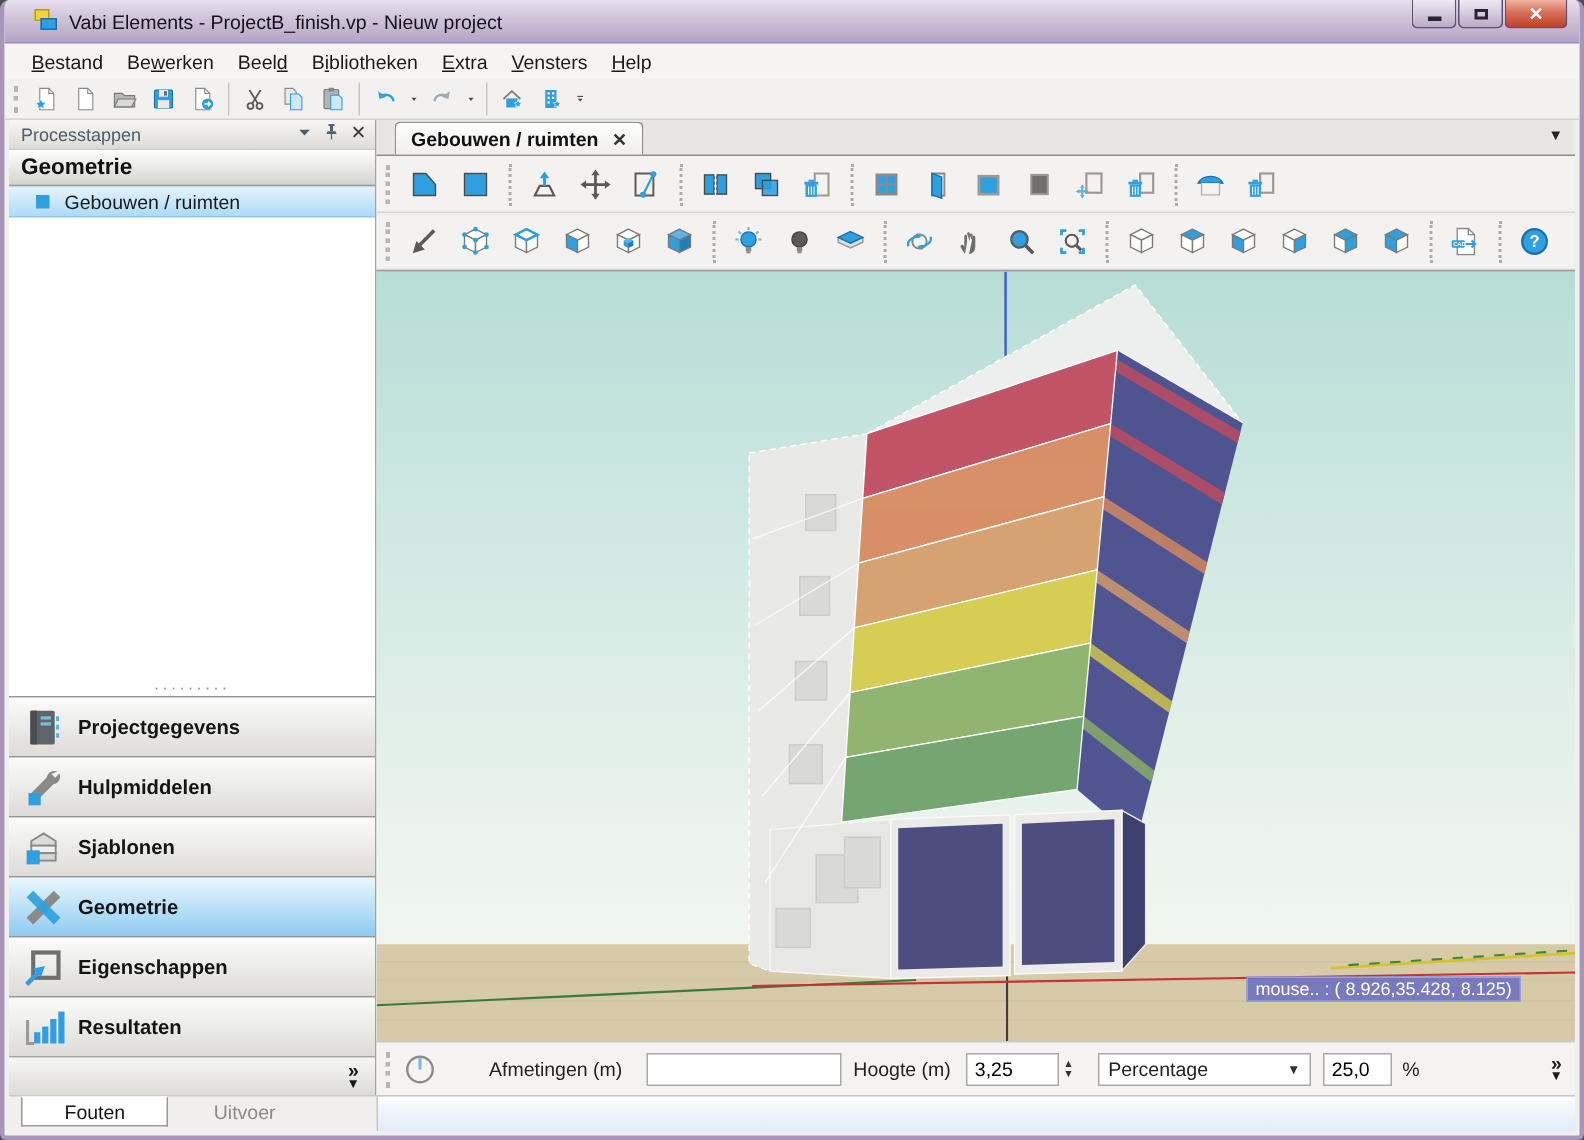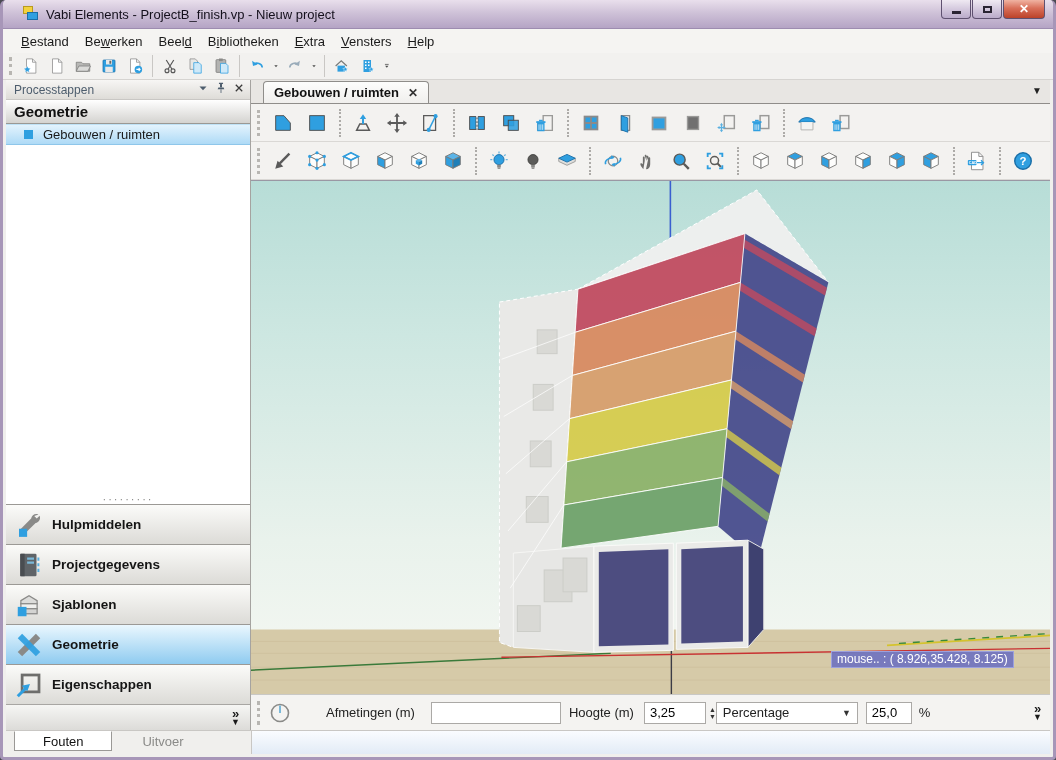--- a/index.html
+++ b/index.html
@@ -296,40 +296,40 @@
             <span class="bullet"></span>
             <span>Gebouwen / ruimten</span>
           </div>
         </div>
       <div class="vsplit">·········</div>
       <div id="navlist">
           <div class="navbtn">
             <span class="navicon">
               <span class="icn" style="height: 30px; width: 30px;">
                 <svg viewBox="0 0 24 24">
-                  <path d="M19.5 3.5c-2.6-1.1-5.3.5-5.8 3.2L5 15.5l3.5 3.5 8.8-8.7c2.7-.5 4.3-3.2 3.2-5.8l-2.3 2.3-2-2z" fill="#8a8a88"></path>
-                  <rect x="4" y="15" width="6.5" height="6.5" fill="#2f9fe0"></rect>
-                </svg>
-              </span>
-            </span>
-            <span class="navlabel">Hulpmiddelen</span>
-          </div>
-          <div class="navbtn">
-            <span class="navicon">
-              <span class="icn" style="height: 30px; width: 30px;">
-                <svg viewBox="0 0 24 24">
                   <rect x="5" y="3" width="13" height="18" rx="1" fill="#5f6468"></rect>
                   <rect x="5" y="3" width="3.5" height="18" fill="#494d51"></rect>
                   <rect x="10.5" y="6" width="5.5" height="1.8" fill="#7ab8d8"></rect>
                   <rect x="10.5" y="9.2" width="5.5" height="1.8" fill="#7ab8d8"></rect>
                   <path d="M19.5 6v12" stroke="#5ab0e0" stroke-width="1.6" stroke-dasharray="2.5 2"></path>
                 </svg>
               </span>
             </span>
             <span class="navlabel">Projectgegevens</span>
+          </div>
+          <div class="navbtn">
+            <span class="navicon">
+              <span class="icn" style="height: 30px; width: 30px;">
+                <svg viewBox="0 0 24 24">
+                  <path d="M19.5 3.5c-2.6-1.1-5.3.5-5.8 3.2L5 15.5l3.5 3.5 8.8-8.7c2.7-.5 4.3-3.2 3.2-5.8l-2.3 2.3-2-2z" fill="#8a8a88"></path>
+                  <rect x="4" y="15" width="6.5" height="6.5" fill="#2f9fe0"></rect>
+                </svg>
+              </span>
+            </span>
+            <span class="navlabel">Hulpmiddelen</span>
           </div>
           <div class="navbtn">
             <span class="navicon">
               <span class="icn" style="height: 30px; width: 30px;">
                 <svg viewBox="0 0 24 24">
                   <path d="M5.5 8.5L12 4.5l6.5 4v2.5h-13z" fill="#dcdcda" stroke="#8a8a88"></path>
                   <rect x="5.5" y="11" width="13" height="4" fill="#f0f0ee" stroke="#8a8a88"></rect>
                   <rect x="5.5" y="15" width="13" height="4" fill="#d4d4d2" stroke="#8a8a88"></rect>
                   <rect x="3" y="13.5" width="7" height="7.5" fill="#2f9fe0"></rect>
                 </svg>
@@ -352,20 +352,34 @@
             <span class="navicon">
               <span class="icn" style="height: 30px; width: 30px;">
                 <svg viewBox="0 0 24 24">
                   <rect x="6.5" y="4" width="13.5" height="13.5" fill="none" stroke="#6e6e6c" stroke-width="2.2"></rect>
                   <path d="M3 21l7.2-7.2" stroke="#2f9fe0" stroke-width="2.4"></path>
                   <path d="M12.8 11.2L10.6 17l-4.4-4.4z" fill="#2f9fe0"></path>
                 </svg>
               </span>
             </span>
             <span class="navlabel">Eigenschappen</span>
+          </div>
+          <div class="navbtn">
+            <span class="navicon">
+              <span class="icn" style="height: 30px; width: 30px;">
+                <svg viewBox="0 0 24 24">
+                  <path d="M3.5 8v12.5H7" fill="none" stroke="#9a9a98" stroke-width="1.6"></path>
+                  <rect x="7" y="14.5" width="3.3" height="6" fill="#2f9fe0"></rect>
+                  <rect x="11.3" y="11.5" width="3.3" height="9" fill="#2f9fe0"></rect>
+                  <rect x="15.6" y="7.5" width="3.3" height="13" fill="#2f9fe0"></rect>
+                  <rect x="19.9" y="3.5" width="3.3" height="17" fill="#2f9fe0"></rect>
+                </svg>
+              </span>
+            </span>
+            <span class="navlabel">Resultaten</span>
           </div>
         </div>
       <div class="pfooter">
         <span class="chevstack">
           <span class="c1">»</span>
           <span class="c2">▼</span>
         </span>
       </div>
     </div>
 
@@ -799,21 +813,21 @@
             </svg>
           </span>
         <span class="blabel" style="margin-left:34px">Afmetingen (m)</span>
         <input class="binput" style="width: 130px; margin-left: 16px;" value="">
         <span class="blabel" style="margin-left:8px">Hoogte (m)</span>
         <input class="binput" style="width: 62px; margin-left: 10px;" value="3,25">
         <span class="spin">
             <span>▲</span>
             <span>▼</span>
           </span>
-        <div class="combo" style="width:142px;margin-left:0">
+        <div class="combo" style="width:142px;margin-left:16px">
           <span>Percentage</span>
           <span class="car">▼</span>
         </div>
         <input class="binput" style="width: 46px; margin-left: 8px;" value="25,0">
         <span class="blabel" style="margin-left:7px">%</span>
         <span class="chevstack" style="margin-left:auto">
           <span class="c1">»</span>
           <span class="c2">▼</span>
         </span>
       </div>

